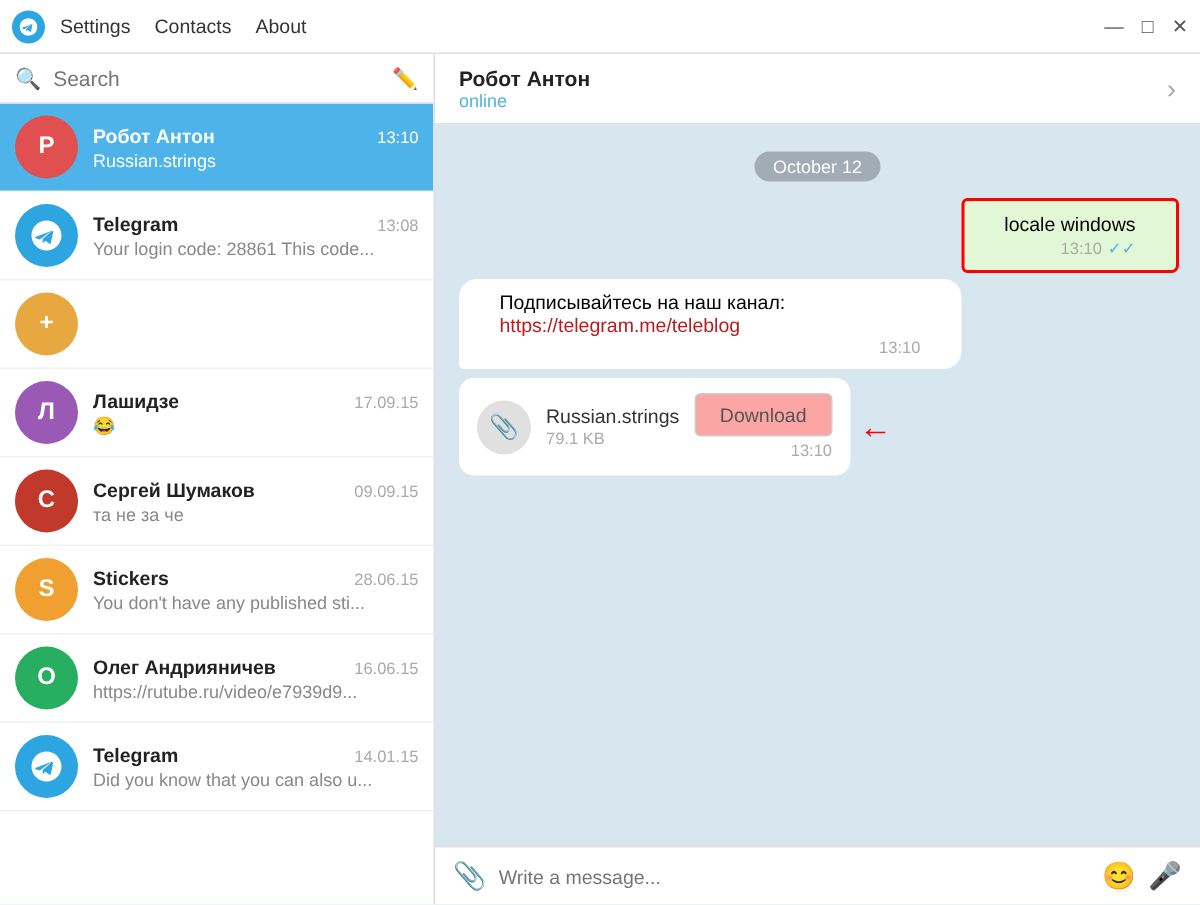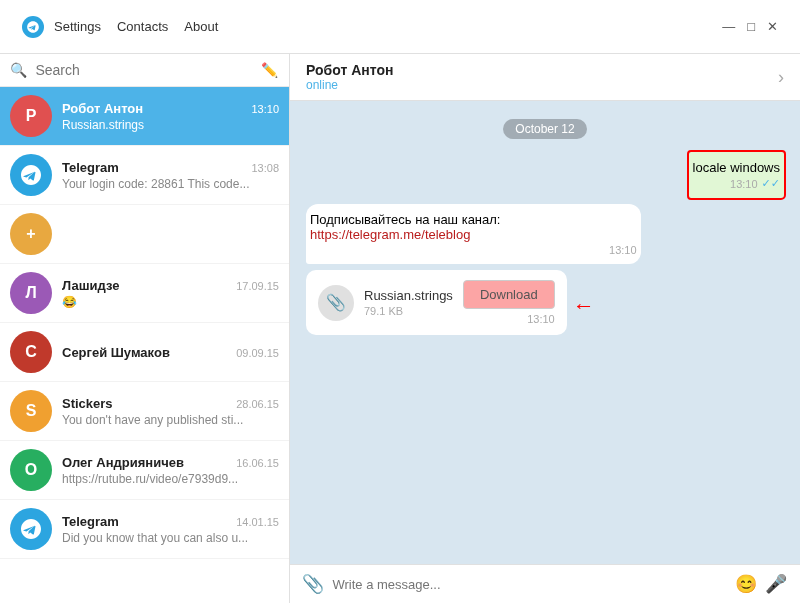--- a/index.html
+++ b/index.html
@@ -1,24 +1,24 @@
 <!DOCTYPE html>
 <html><head>
   <meta charset="utf-8">
   <style>
     * { box-sizing: border-box; margin: 0; padding: 0; }
     body { font-family: 'Segoe UI', Arial, sans-serif; font-size: 13px; background: #fff; width: 800px; height: 603px; overflow: hidden; display: flex; flex-direction: column; }
 
     
     .titlebar {
-      height: 54px;
-      background: #fff;
-      display: flex;
-      align-items: center;
-      padding: 0 22px;
+      height: 36px;
+      background: #fff;
+      display: flex;
+      align-items: center;
+      padding: 0 8px;
       border-bottom: 1px solid #e0e0e0;
       flex-shrink: 0;
     }
     .titlebar-logo {
       width: 22px; height: 22px; background: #2ca5e0; border-radius: 50%;
       display: flex; align-items: center; justify-content: center;
       margin-right: 10px; flex-shrink: 0;
     }
     .titlebar-logo svg { width: 14px; height: 14px; }
     .titlebar-menus { display: flex; gap: 16px; }
@@ -119,21 +119,21 @@
       padding: 3px 12px;
       border-radius: 10px;
     }
 
     .message-row { display: flex; }
     .message-row.outgoing { justify-content: flex-end; }
     .message-row.incoming { justify-content: flex-start; }
 
     .message-bubble {
       max-width: 70%;
-      padding: 8px 4px;
+      padding: 8px 27px;
       border-radius: 12px;
       font-size: 13px;
       position: relative;
       word-break: break-word;
     }
     .message-bubble.outgoing {
       background: #e1f7d5;
       border-bottom-right-radius: 3px;
     }
     .message-bubble.incoming {
@@ -270,20 +270,21 @@
             <div class="chat-preview">😂</div>
           </div>
         </div>
         <div class="chat-item">
           <div class="avatar" style="background: rgb(192, 57, 43);">С</div>
           <div class="chat-info">
             <div class="chat-top">
               <span class="chat-name">Сергей Шумаков</span>
               <span class="chat-time">09.09.15</span>
             </div>
+            <div class="chat-preview">та не за че</div>
           </div>
         </div>
         <div class="chat-item">
           <div class="avatar" style="background: rgb(240, 160, 48);">S</div>
           <div class="chat-info">
             <div class="chat-top">
               <span class="chat-name">Stickers</span>
               <span class="chat-time">28.06.15</span>
             </div>
             <div class="chat-preview">You don't have any published sti...</div>

